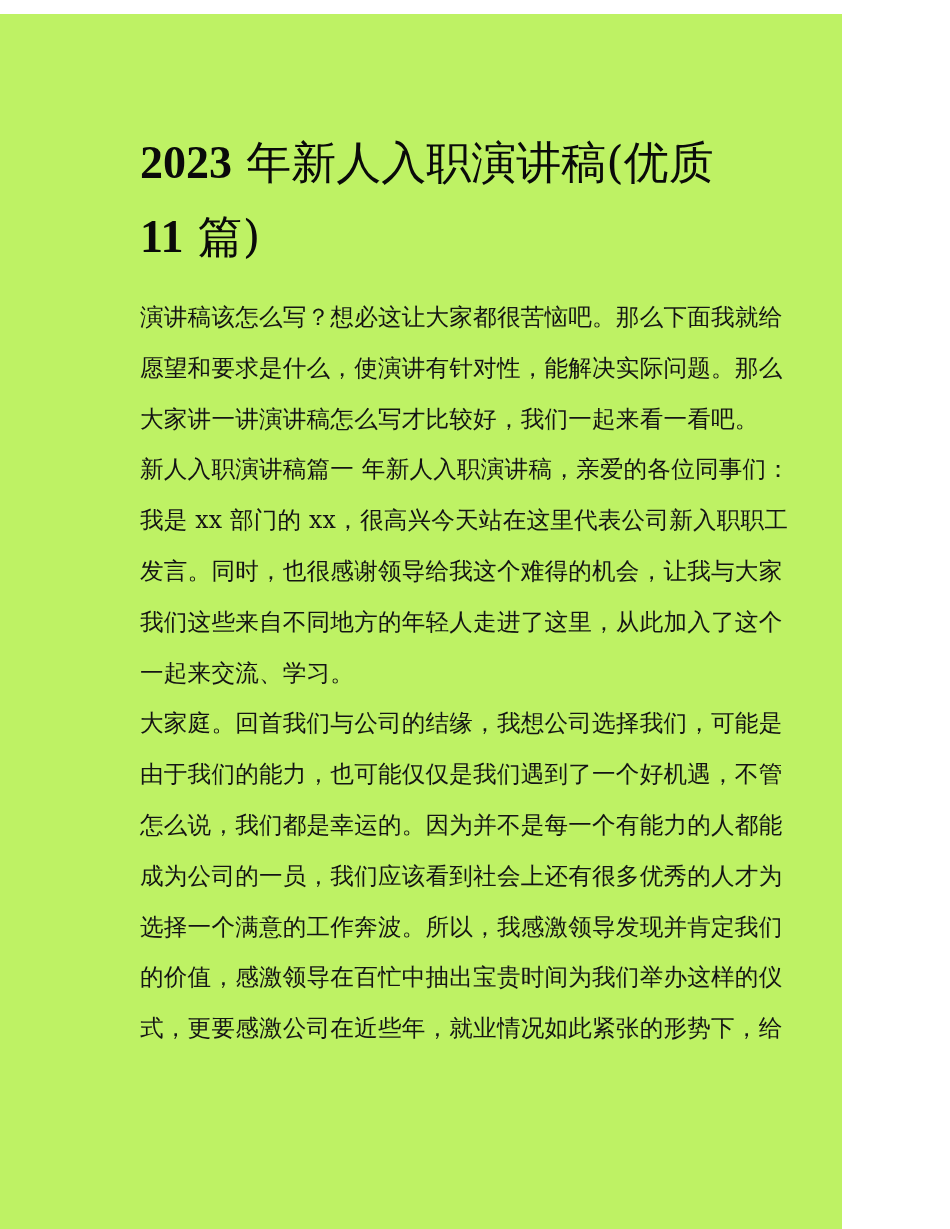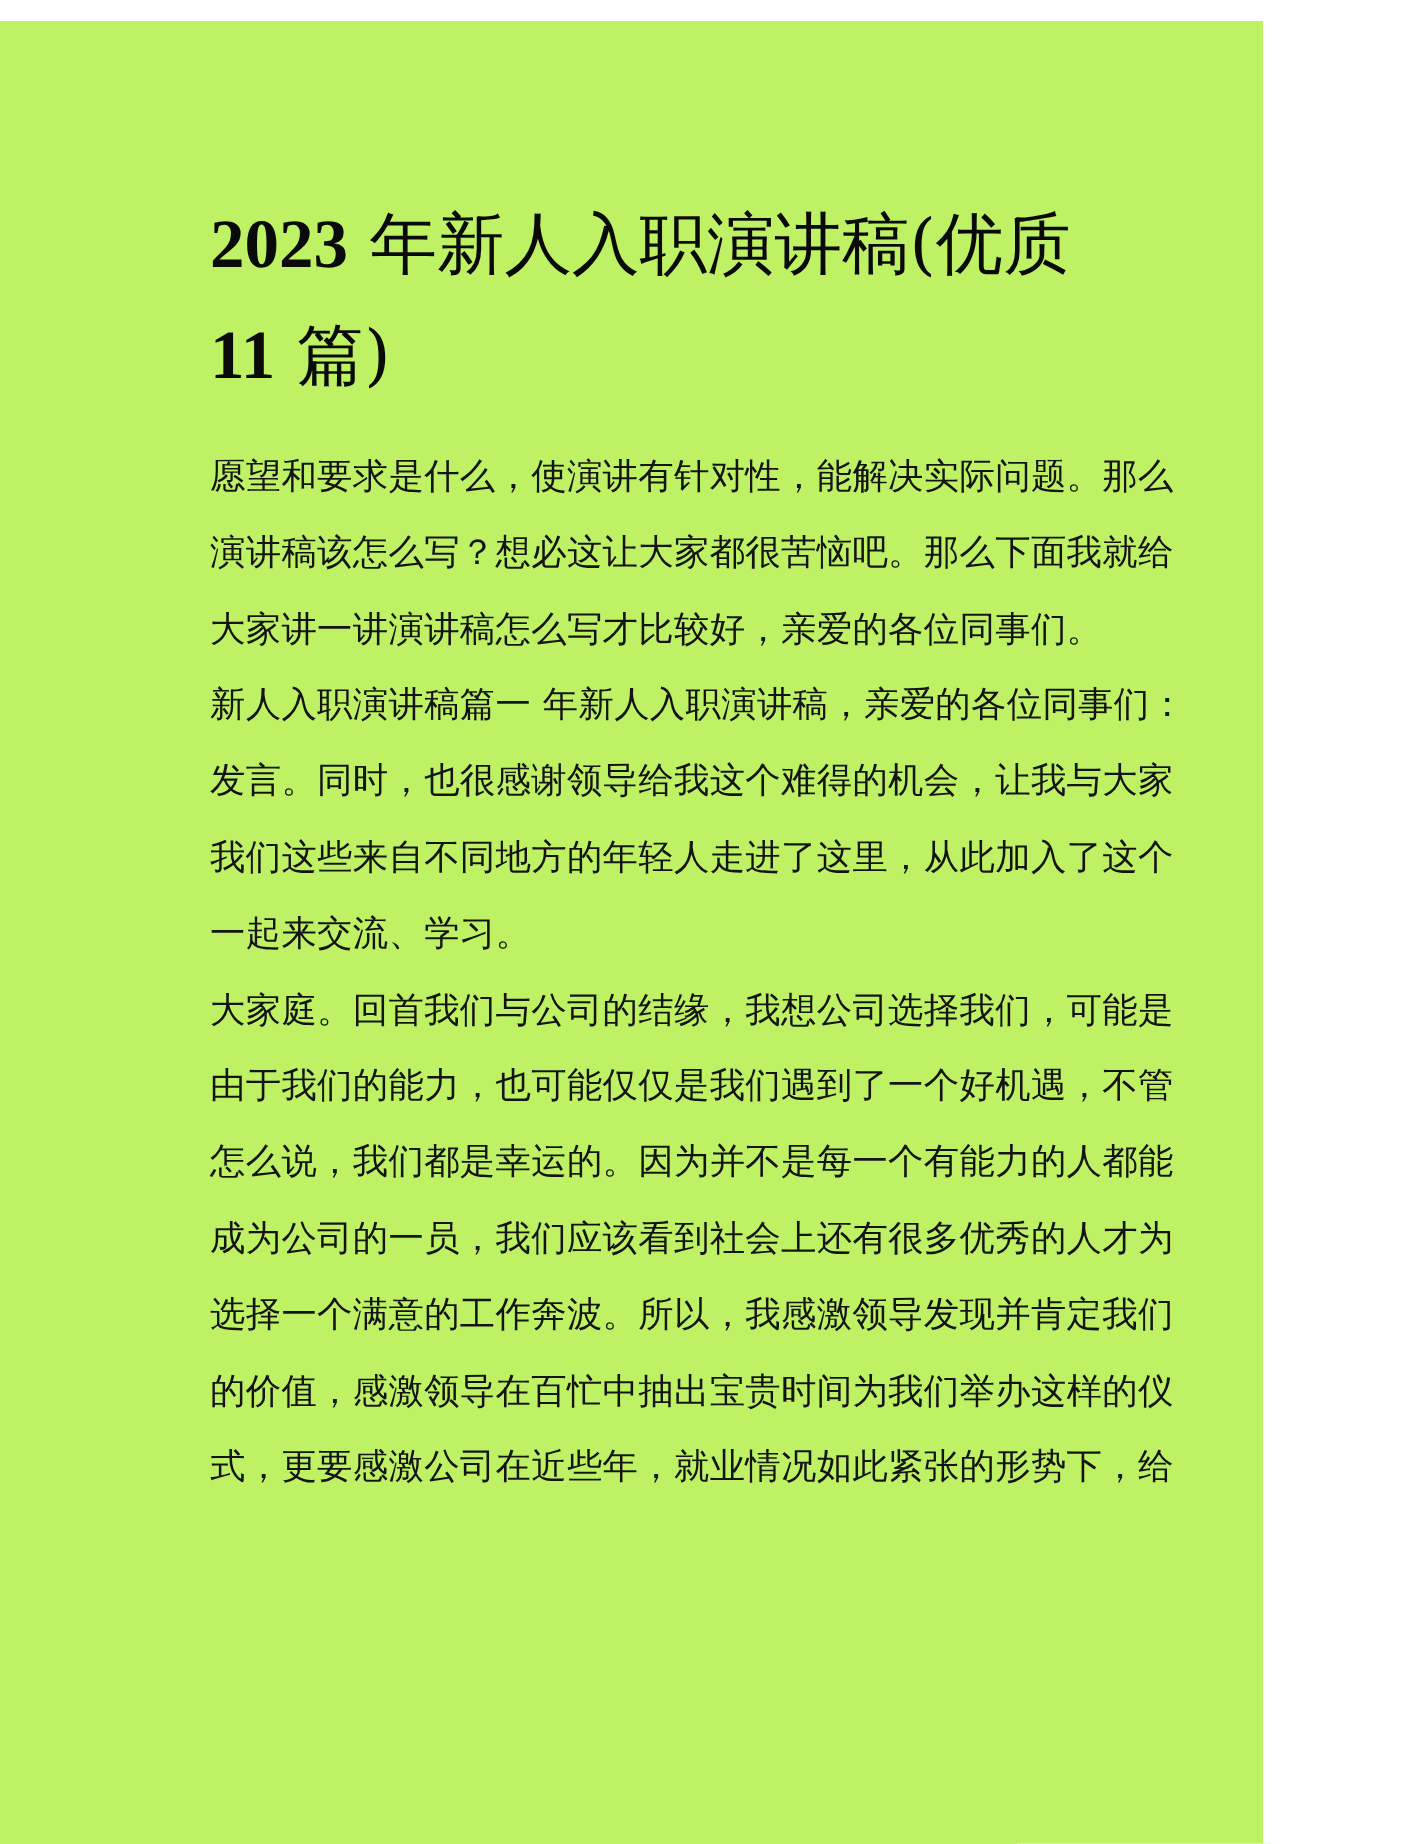--- a/index.html
+++ b/index.html
@@ -61,24 +61,25 @@
 
 <div class="page">
   <h1 class="title">
     <span class="num">2023</span>
     <span>年新人入职演讲稿(优质</span><br>
     <span class="num">11</span>
     <span>篇)</span>
   </h1>
 
   <div class="body-text">
+    <span class="line">演讲稿该怎么写？想必这让大家都很苦恼吧。那么下面我就给</span>
     <span class="line">愿望和要求是什么，使演讲有针对性，能解决实际问题。那么</span>
-    <span class="line">演讲稿该怎么写？想必这让大家都很苦恼吧。那么下面我就给</span>
-    <span class="line">大家讲一讲演讲稿怎么写才比较好，亲爱的各位同事们。</span>
+    <span class="line">大家讲一讲演讲稿怎么写才比较好，我们一起来看一看吧。</span>
     <span class="line">新人入职演讲稿篇一 年新人入职演讲稿，亲爱的各位同事们：</span>
+    <span class="line">我是 xx 部门的 xx，很高兴今天站在这里代表公司新入职职工</span>
     <span class="line">发言。同时，也很感谢领导给我这个难得的机会，让我与大家</span>
     <span class="line">我们这些来自不同地方的年轻人走进了这里，从此加入了这个</span>
     <span class="line">一起来交流、学习。</span>
     <span class="line">大家庭。回首我们与公司的结缘，我想公司选择我们，可能是</span>
     <span class="line">由于我们的能力，也可能仅仅是我们遇到了一个好机遇，不管</span>
     <span class="line">怎么说，我们都是幸运的。因为并不是每一个有能力的人都能</span>
     <span class="line">成为公司的一员，我们应该看到社会上还有很多优秀的人才为</span>
     <span class="line">选择一个满意的工作奔波。所以，我感激领导发现并肯定我们</span>
     <span class="line">的价值，感激领导在百忙中抽出宝贵时间为我们举办这样的仪</span>
     <span class="line">式，更要感激公司在近些年，就业情况如此紧张的形势下，给</span>

